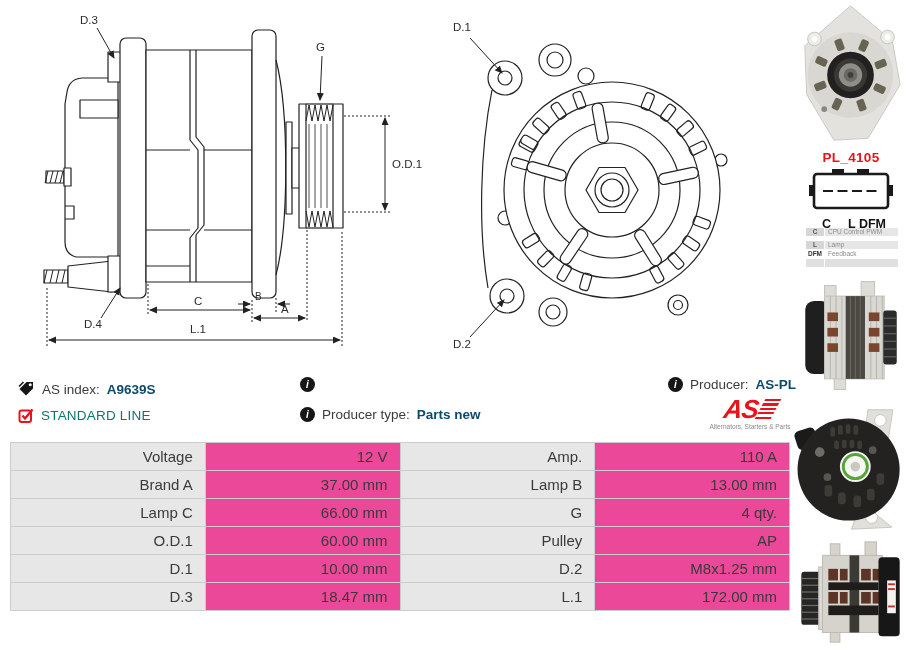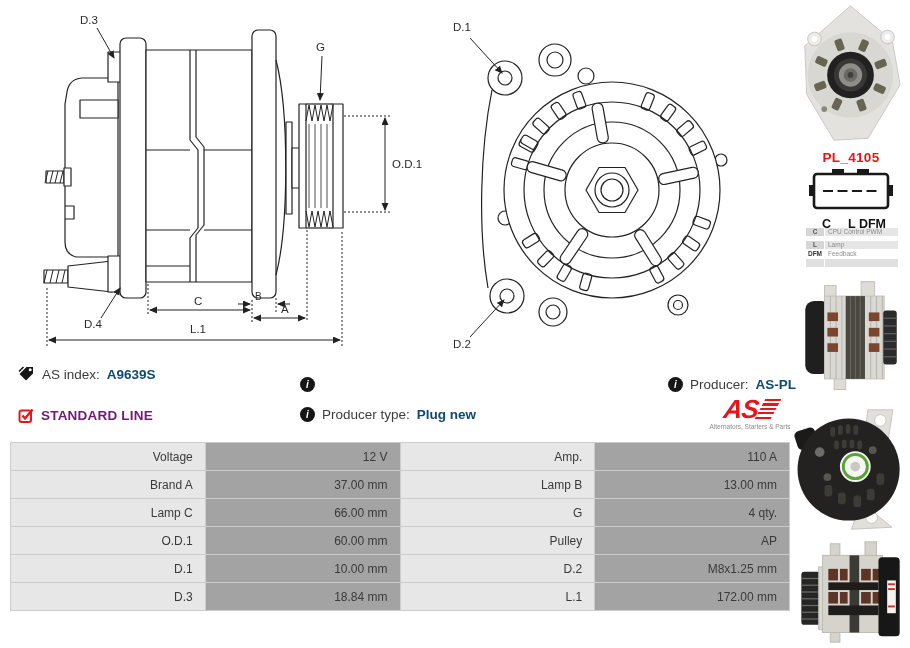--- a/index.html
+++ b/index.html
@@ -9,37 +9,37 @@
   }
   svg text{font-family:"Liberation Sans", sans-serif;fill:#2b2b2b;}
   .abs{position:absolute;}
 
   
   .info-item{position:absolute;display:flex;align-items:center;gap:7px;font-size:13.5px;color:#3c3c3c;white-space:nowrap;}
   .info-item b{color:#0c4a6e;}
   .info-icon{width:15px;height:15px;border-radius:50%;background:#161616;color:#fff;
     display:inline-flex;align-items:center;justify-content:center;
     font-size:10px;font-weight:bold;font-style:italic;flex:0 0 15px;}
-  .red-text{color:#701a75;font-weight:bold;letter-spacing:.2px;}
+  .red-text{color:#0f766e;font-weight:normal;letter-spacing:.2px;}
 
   
   .as-logo{position:absolute;left:700px;top:396px;width:100px;text-align:center;}
   .as-logo-mark{display:flex;align-items:center;justify-content:center;gap:2px;height:26px;}
   .as-text{color:#e8141c;font-weight:bold;font-style:italic;font-size:26px;line-height:24px;
     transform:skewX(-8deg);letter-spacing:-1px;}
   .stripe-block{width:16px;height:20px;transform:skewX(-28deg);
     background:repeating-linear-gradient(to bottom,#e8141c 0 2.2px,#ffffff 2.2px 4.4px);}
   .as-sub{font-size:6.5px;color:#8a8a8a;margin-top:1px;white-space:nowrap;}
 
   
   table.spec{position:absolute;left:10px;top:442px;width:780px;border-collapse:collapse;table-layout:fixed;}
-  table.spec td{border:1px solid #ccc;height:27px;font-size:12px;color:#3a3a3a;
+  table.spec td{border:1px solid #ccc;height:27px;font-size:15px;color:#3a3a3a;
     text-align:right;padding:0 12px 0 0;overflow:hidden;}
   td.lab{background:#e7e7e7;}
-  td.val{background:#a3a3a3;}
+  td.val{background:#ec4899;}
 
   
   .right-col{position:absolute;left:792px;top:0;width:118px;height:648px;}
   .pl-title{position:absolute;left:0;top:150px;width:118px;text-align:center;
     color:#e8141c;font-weight:bold;font-size:13.5px;letter-spacing:.3px;}
   .connector-wrap{position:absolute;left:14px;top:167px;width:90px;}
   .pin-labels{display:flex;justify-content:space-between;padding:0 10px 0 16px;
     font-weight:bold;font-size:12.5px;color:#111;margin-top:-2px;}
   .legend{position:absolute;left:14px;top:228px;width:92px;font-size:6.5px;color:#8c8c8c;}
   .legend-row{display:flex;margin-bottom:1px;line-height:8px;height:8px;}
@@ -353,21 +353,21 @@
         <rect x="34" y="70" width="52" height="10"></rect>
     </g>
     <rect x="86" y="20" width="22" height="82" rx="4" fill="#171717"></rect>
     <rect x="95" y="44" width="9" height="34" fill="#f4f3ef"></rect>
     <rect x="96" y="47" width="7" height="2" fill="#c33327"></rect>
     <rect x="96" y="52" width="7" height="2" fill="#c33327"></rect>
     <rect x="96" y="70" width="7" height="2" fill="#c33327"></rect>
   </svg>
 </div>
 
-<div class="info-item" style="left:18px;top:366px">
+<div class="info-item" style="left:18px;top:381px">
   <svg width="17" height="16" viewBox="0 0 17 16">
     <path d="M8.5,1 L15,1 L15,7.5 L8,14.5 L1.5,8 Z" fill="#161616"></path>
     <circle cx="12.2" cy="3.8" r="1.5" fill="#fff"></circle>
     <path d="M5.5,1 L1,5.5" stroke="#161616" stroke-width="1.6" fill="none"></path>
   </svg>
   <span>AS index:</span>
   <b>A9639S</b>
 </div>
 
 <div class="info-item" style="left:300px;top:377px">
@@ -384,21 +384,21 @@
   <svg width="16" height="16" viewBox="0 0 16 16">
     <rect x="1.5" y="3.5" width="11.5" height="11.5" rx="2" fill="none" stroke="#e8141c" stroke-width="2"></rect>
     <path d="M4.5,8.5 L7,11.5 L14.5,2.5" fill="none" stroke="#e8141c" stroke-width="2.4"></path>
   </svg>
   <span class="red-text">STANDARD LINE</span>
 </div>
 
 <div class="info-item" style="left:300px;top:407px">
   <span class="info-icon">i</span>
   <span>Producer type:</span>
-  <b>Plug new</b>
+  <b>Parts new</b>
 </div>
 
 <div class="as-logo">
   <div class="as-logo-mark">
     <span class="as-text">AS</span>
     <span class="stripe-block"></span>
   </div>
   <div class="as-sub">Alternators, Starters &amp; Parts</div>
 </div>
 
@@ -429,18 +429,18 @@
       <td class="val">AP</td>
     </tr>
     <tr>
       <td class="lab">D.1</td>
       <td class="val">10.00 mm</td>
       <td class="lab">D.2</td>
       <td class="val">M8x1.25 mm</td>
     </tr>
     <tr>
       <td class="lab">D.3</td>
-      <td class="val">18.84 mm</td>
+      <td class="val">18.47 mm</td>
       <td class="lab">L.1</td>
       <td class="val">172.00 mm</td>
     </tr>
   </tbody>
 </table>
 
 </body></html>

